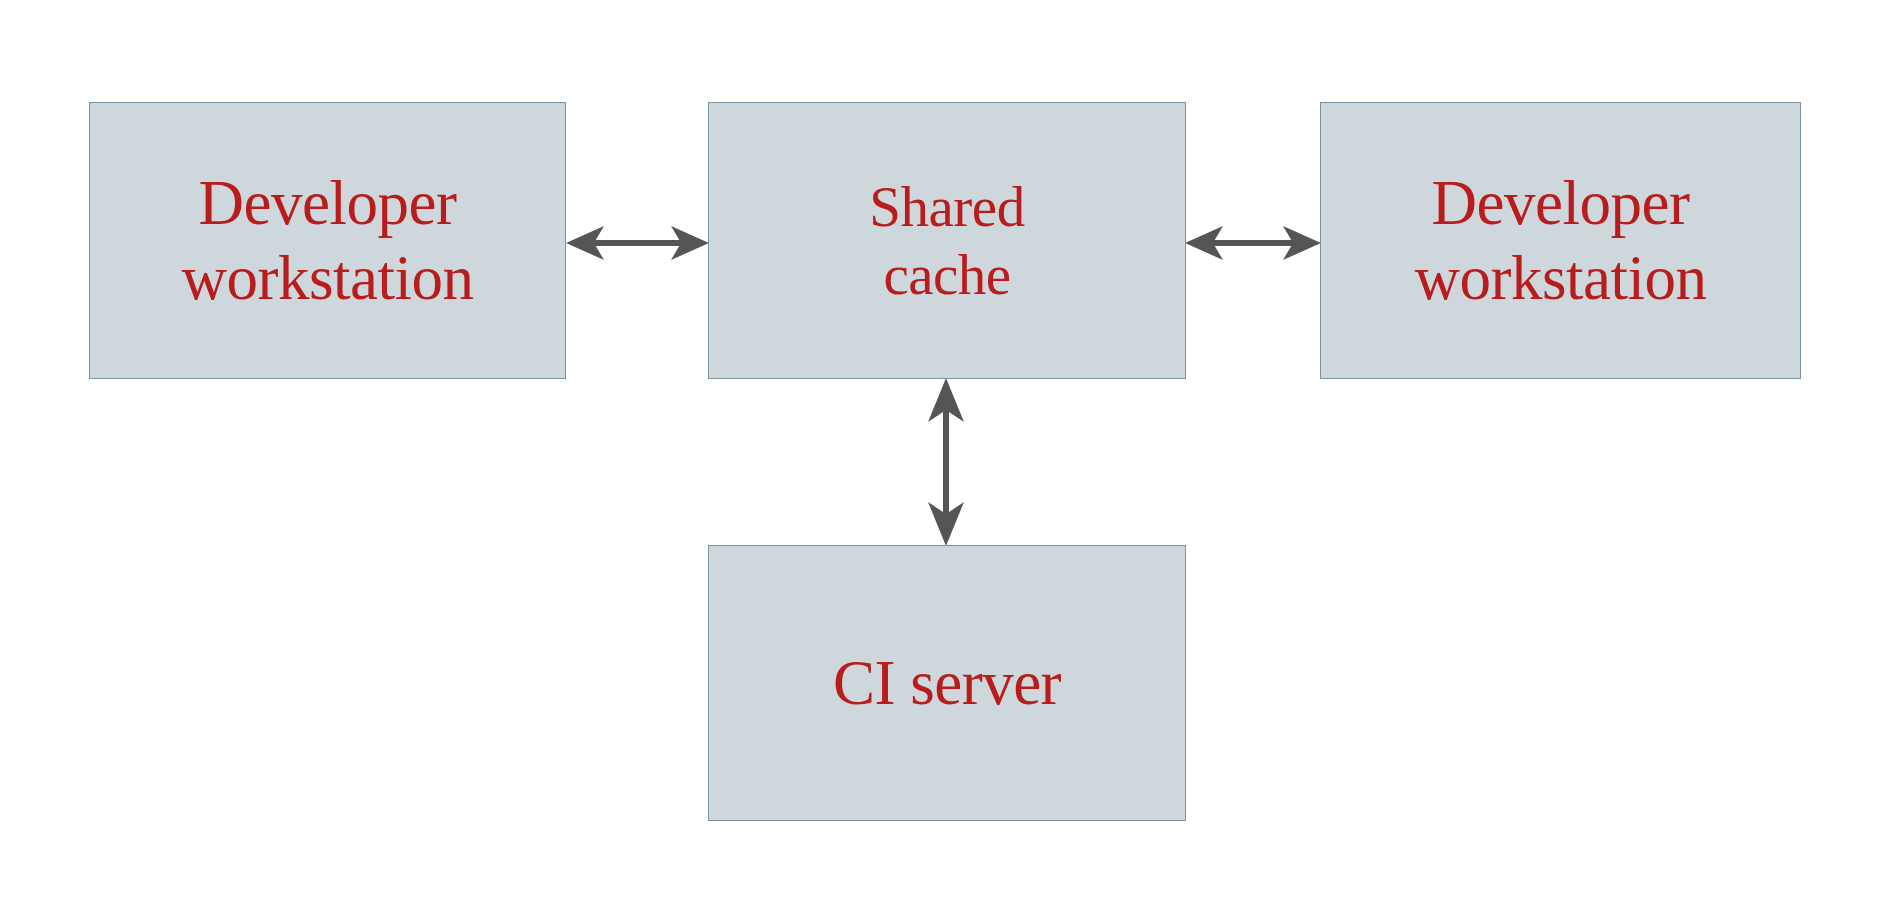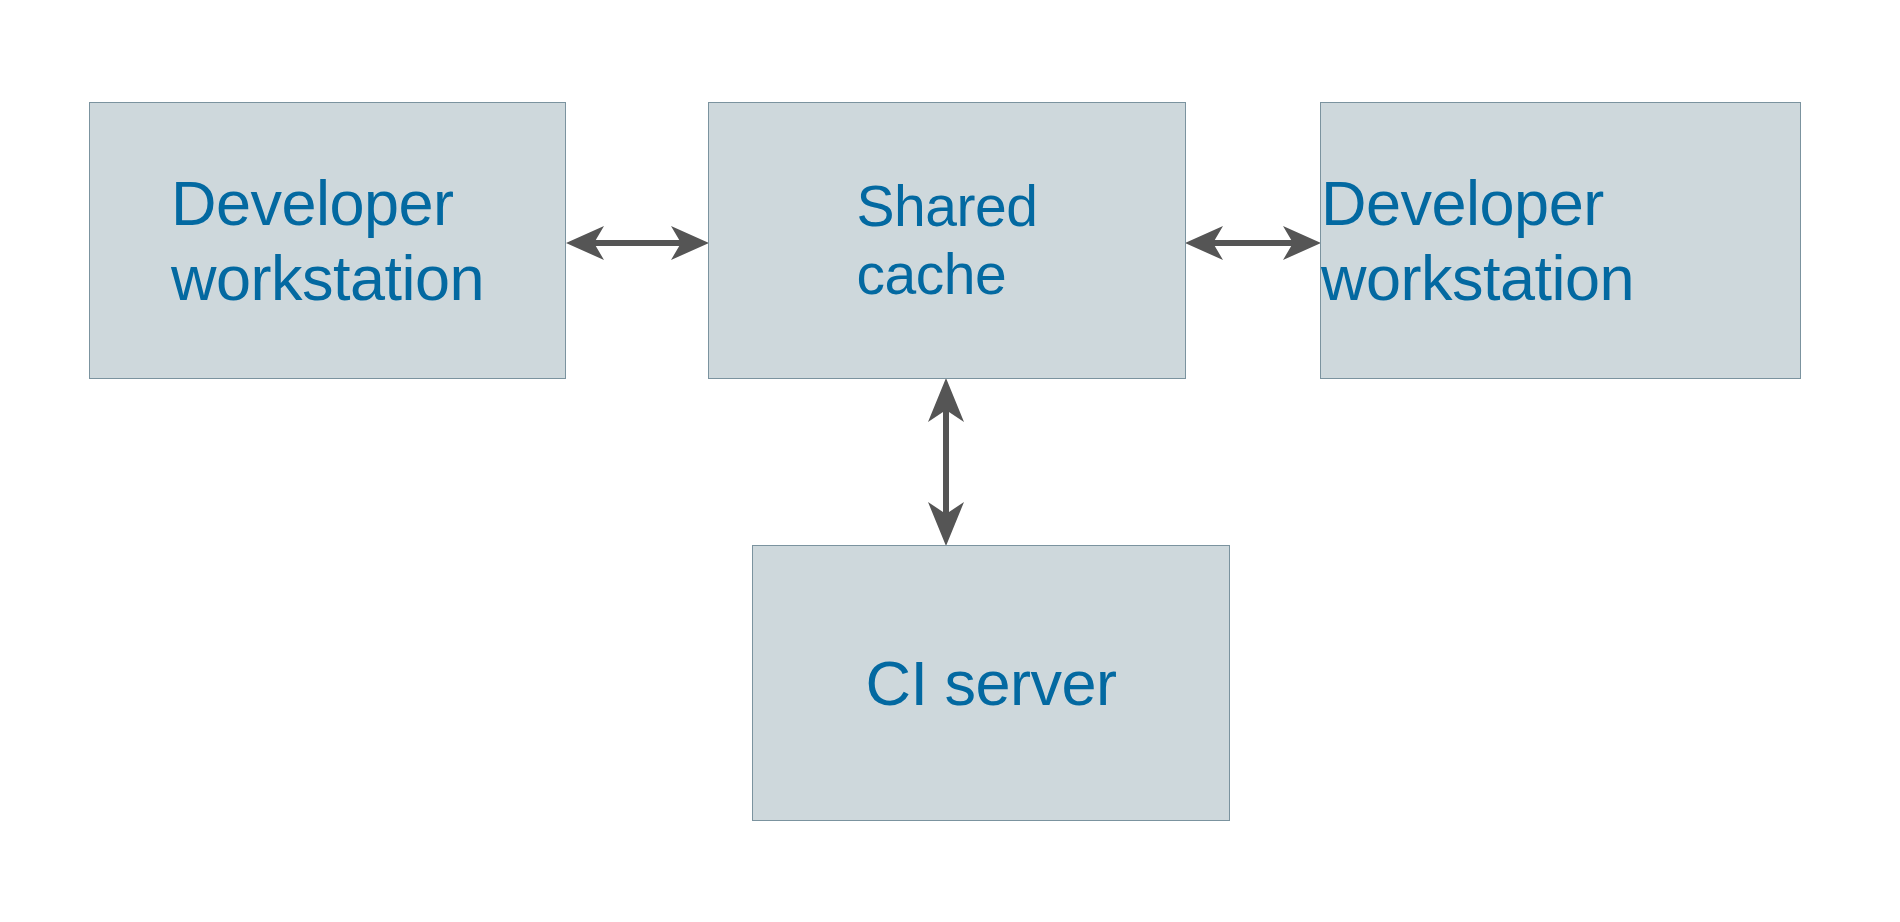--- a/index.html
+++ b/index.html
@@ -29,32 +29,32 @@
   .node-box {
     position: absolute;
     box-sizing: border-box;
     background: #ced8dc;
     border: 1.6px solid #7b939f;
     display: flex;
     align-items: center;
     justify-content: center;
   }
   .node-label {
-    font-family: Liberation Sans, sans-serif;
+    font-family: Liberation Serif, serif;
     font-weight: 400;
-    color: #0369a1;
-    text-align: left;
+    color: #b91c1c;
+    text-align: center;
     line-height: 1.18;
     white-space: pre-line;
     letter-spacing: -0.5px;
   }
   #node-dev-left  { left: 89px;   top: 102px; width: 477px; height: 277px; }
   #node-shared    { left: 708px;  top: 102px; width: 478px; height: 277px; }
   #node-dev-right { left: 1320px; top: 102px; width: 481px; height: 277px; }
-  #node-ci        { left: 708px;  top: 545px; width: 478px; height: 276px; margin-left: 44px; }
+  #node-ci        { left: 708px;  top: 545px; width: 478px; height: 276px; }
 
   #node-dev-left  .node-label { font-size: 63px; }
   #node-shared    .node-label { font-size: 57px; }
   #node-dev-right .node-label { font-size: 63px; width: 520px; }
   #node-ci        .node-label { font-size: 63px; }
 </style>
 </head>
 <body>
 
 <div id="canvas">

